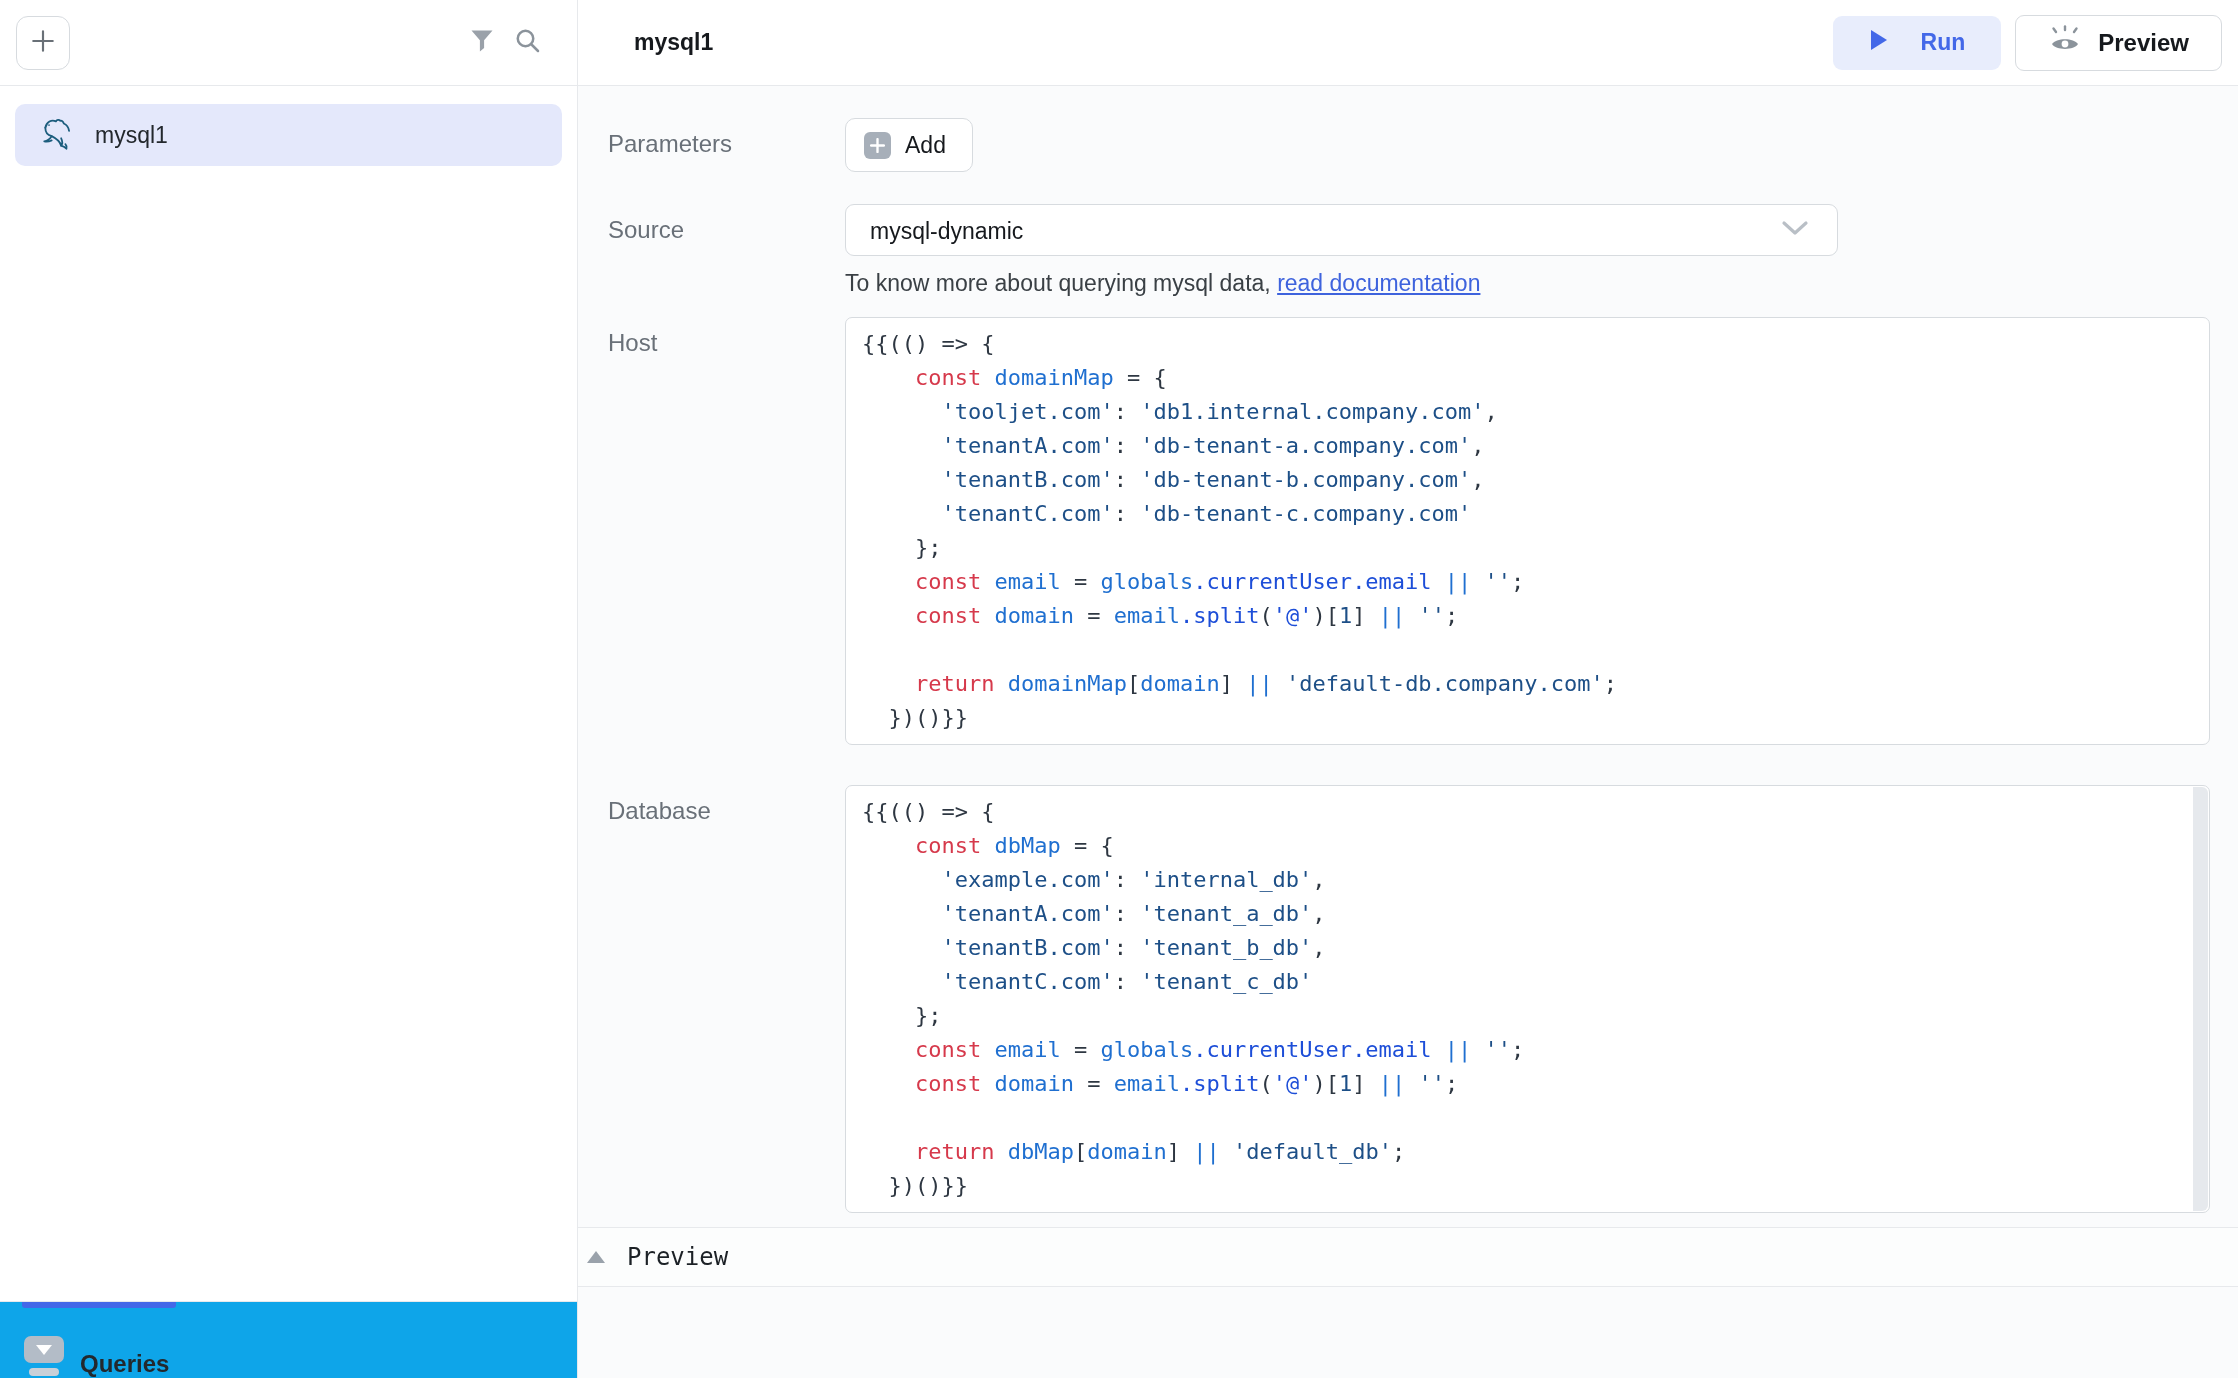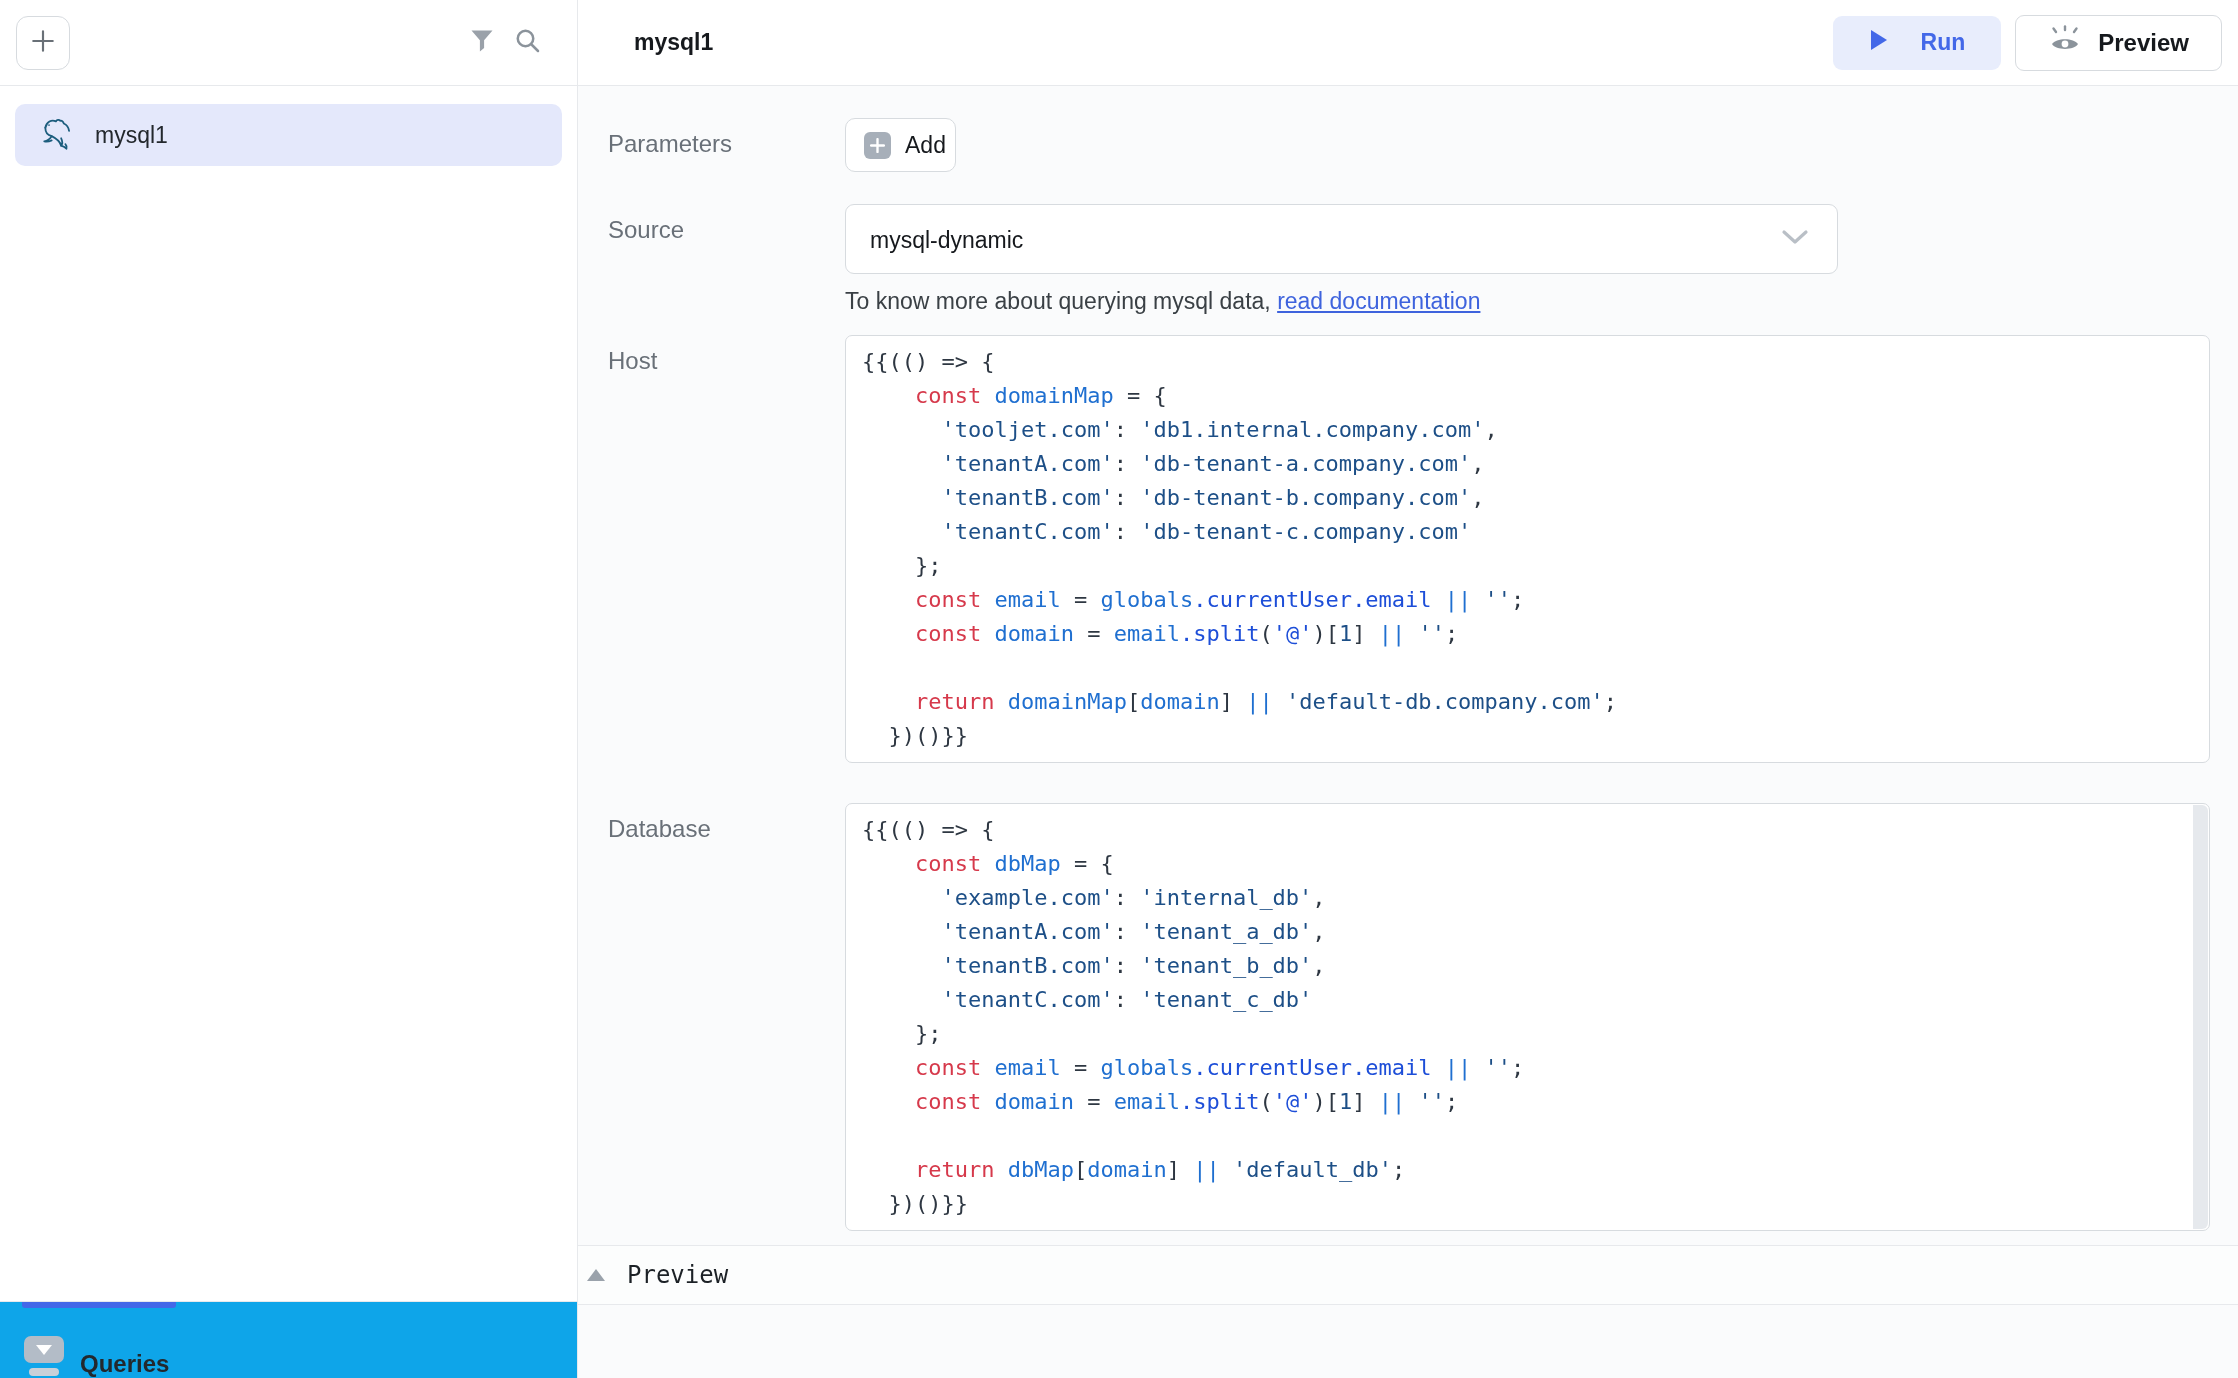--- a/index.html
+++ b/index.html
@@ -66,27 +66,27 @@
   
   .content{padding:0 28px 0 30px;flex:none;}
   .form-row{display:flex;align-items:flex-start;}
   .form-row .lbl{width:237px;flex:none;padding-top:12px;font-size:24px;color:var(--label);font-weight:400;}
   .form-row .field{flex:1;min-width:0;}
   .row-params{margin-top:32px;}
   .row-source{margin-top:32px;}
   .row-host{margin-top:20px;}
   .row-db{margin-top:40px;}
 
-  .add-btn{height:54px;padding:0 9px 0 18px;border:1.5px solid var(--border);border-radius:10px;
+  .add-btn{height:54px;padding:0 26px 0 18px;border:1.5px solid var(--border);border-radius:10px;
     background:#fff;display:flex;align-items:center;gap:14px;font-size:23px;color:var(--ink);
     cursor:pointer;font-family:inherit;}
   .plus-box{width:27px;height:27px;border-radius:6px;background:#a7afb9;display:flex;
     align-items:center;justify-content:center;}
 
-  .select{width:993px;height:70px;border:1.5px solid var(--border);border-radius:9px;background:#fff;
+  .select{width:993px;height:52px;border:1.5px solid var(--border);border-radius:9px;background:#fff;
     display:flex;align-items:center;padding:2px 28px 0 24px;cursor:pointer;}
   .select .sel-value{font-size:23px;color:var(--ink);flex:1;}
   .helper{margin-top:14px;font-size:23px;color:#3a4045;}
   .helper a{color:var(--link);text-decoration:underline;cursor:pointer;}
 
   .codebox{position:relative;width:100%;border:1px solid var(--border);border-radius:7px;
     background:#fff;padding:9px 18px 9px 16px;font-family:"DejaVu Sans Mono",monospace;
     font-size:22px;color:#2e3742;cursor:text;overflow:hidden;}
   .code-line{white-space:pre;line-height:34px;height:34px;}
   .tk-p{color:#2e3742;}

